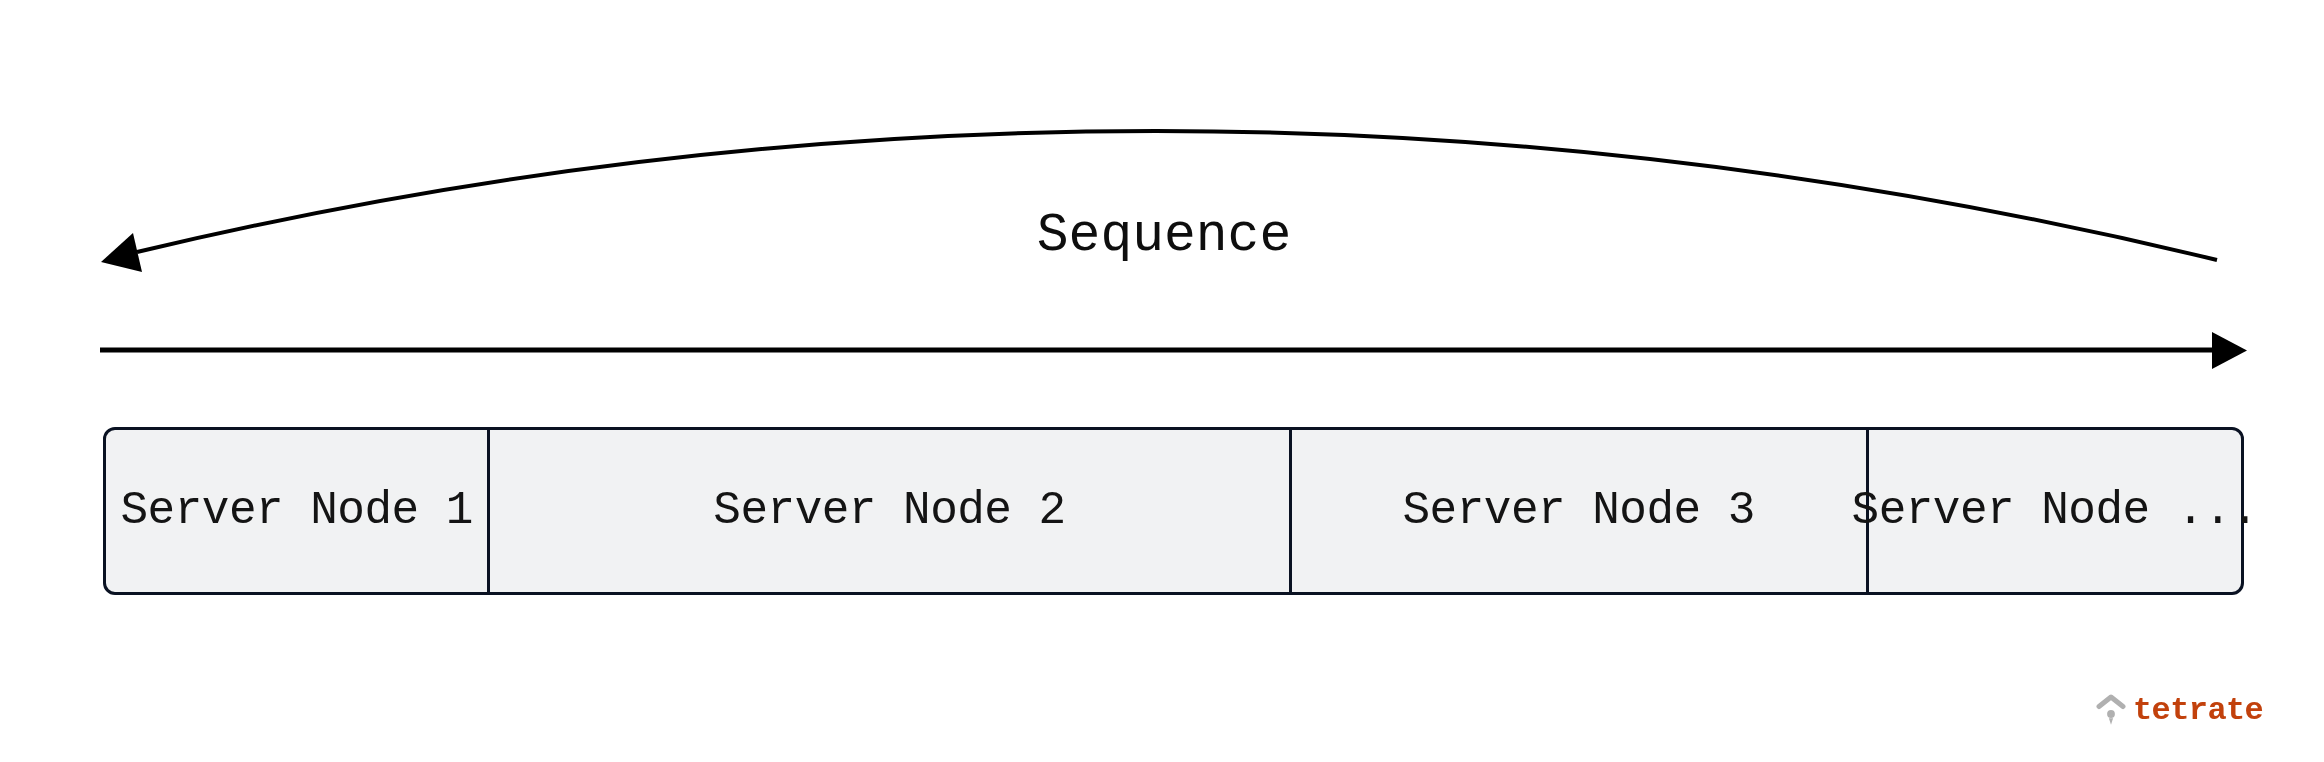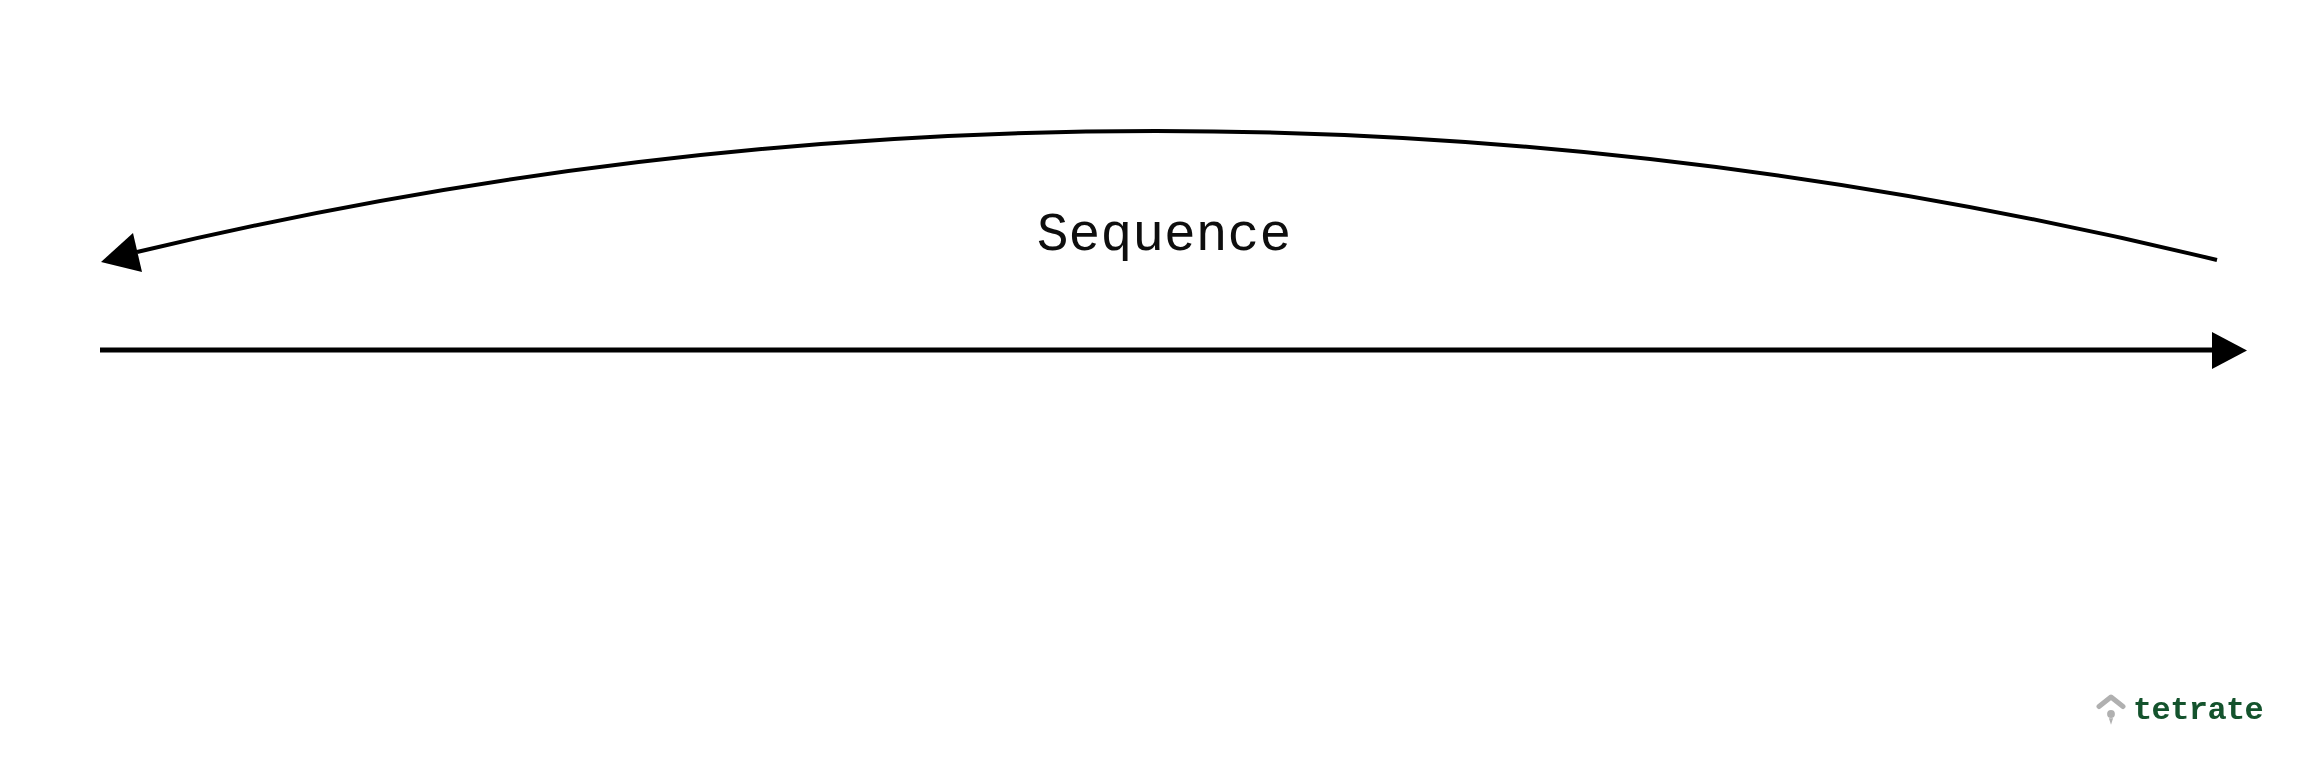--- a/index.html
+++ b/index.html
@@ -72,38 +72,52 @@
     display: block;
   }
   .logo-text {
     position: absolute;
     left: 37px;
     top: 0;
     font-size: 32px;
     line-height: 33px;
     font-weight: bold;
     letter-spacing: -0.6px;
-    color: #14532d;
+    color: #c2410c;
     white-space: nowrap;
   }
 </style>
 </head>
 <body>
 
 <div class="canvas">
 
   <svg class="arrows-layer" viewBox="0 0 2324 762" aria-hidden="true">
     <path d="M 137 252 Q 1168 6 2217 260" fill="none" stroke="#000000" stroke-width="4"></path>
     <polygon points="101,262 133,233 142,272" fill="#000000"></polygon>
     <line x1="100" y1="350" x2="2214" y2="350" stroke="#000000" stroke-width="5"></line>
     <polygon points="2247,350.5 2212,332 2212,369" fill="#000000"></polygon>
   </svg>
 
   <div class="seq-label">Sequence</div>
 
+  <div class="node-row">
+    <div class="node" style="flex-grow: 384;">
+      <span>Server Node 1</span>
+    </div>
+    <div class="node" style="flex-grow: 804;">
+      <span>Server Node 2</span>
+    </div>
+    <div class="node" style="flex-grow: 578;">
+      <span>Server Node 3</span>
+    </div>
+    <div class="node" style="flex-grow: 375;">
+      <span>Server Node ...</span>
+    </div>
+  </div>
 
   <div class="logo">
     <svg class="logo-icon" width="30" height="32" viewBox="0 0 30 32" aria-hidden="true">
       <path d="M3 12.5 L15 3 L27 12.5" fill="none" stroke="#b0b0b0" stroke-width="5" stroke-linecap="round" stroke-linejoin="round"></path>
       <circle cx="15" cy="20" r="3.9" fill="#b0b0b0"></circle>
       <polygon points="12.9,24.3 17.1,24.3 15,30.8" fill="#b0b0b0"></polygon>
     </svg>
     <span class="logo-text">tetrate</span>
   </div>
 

